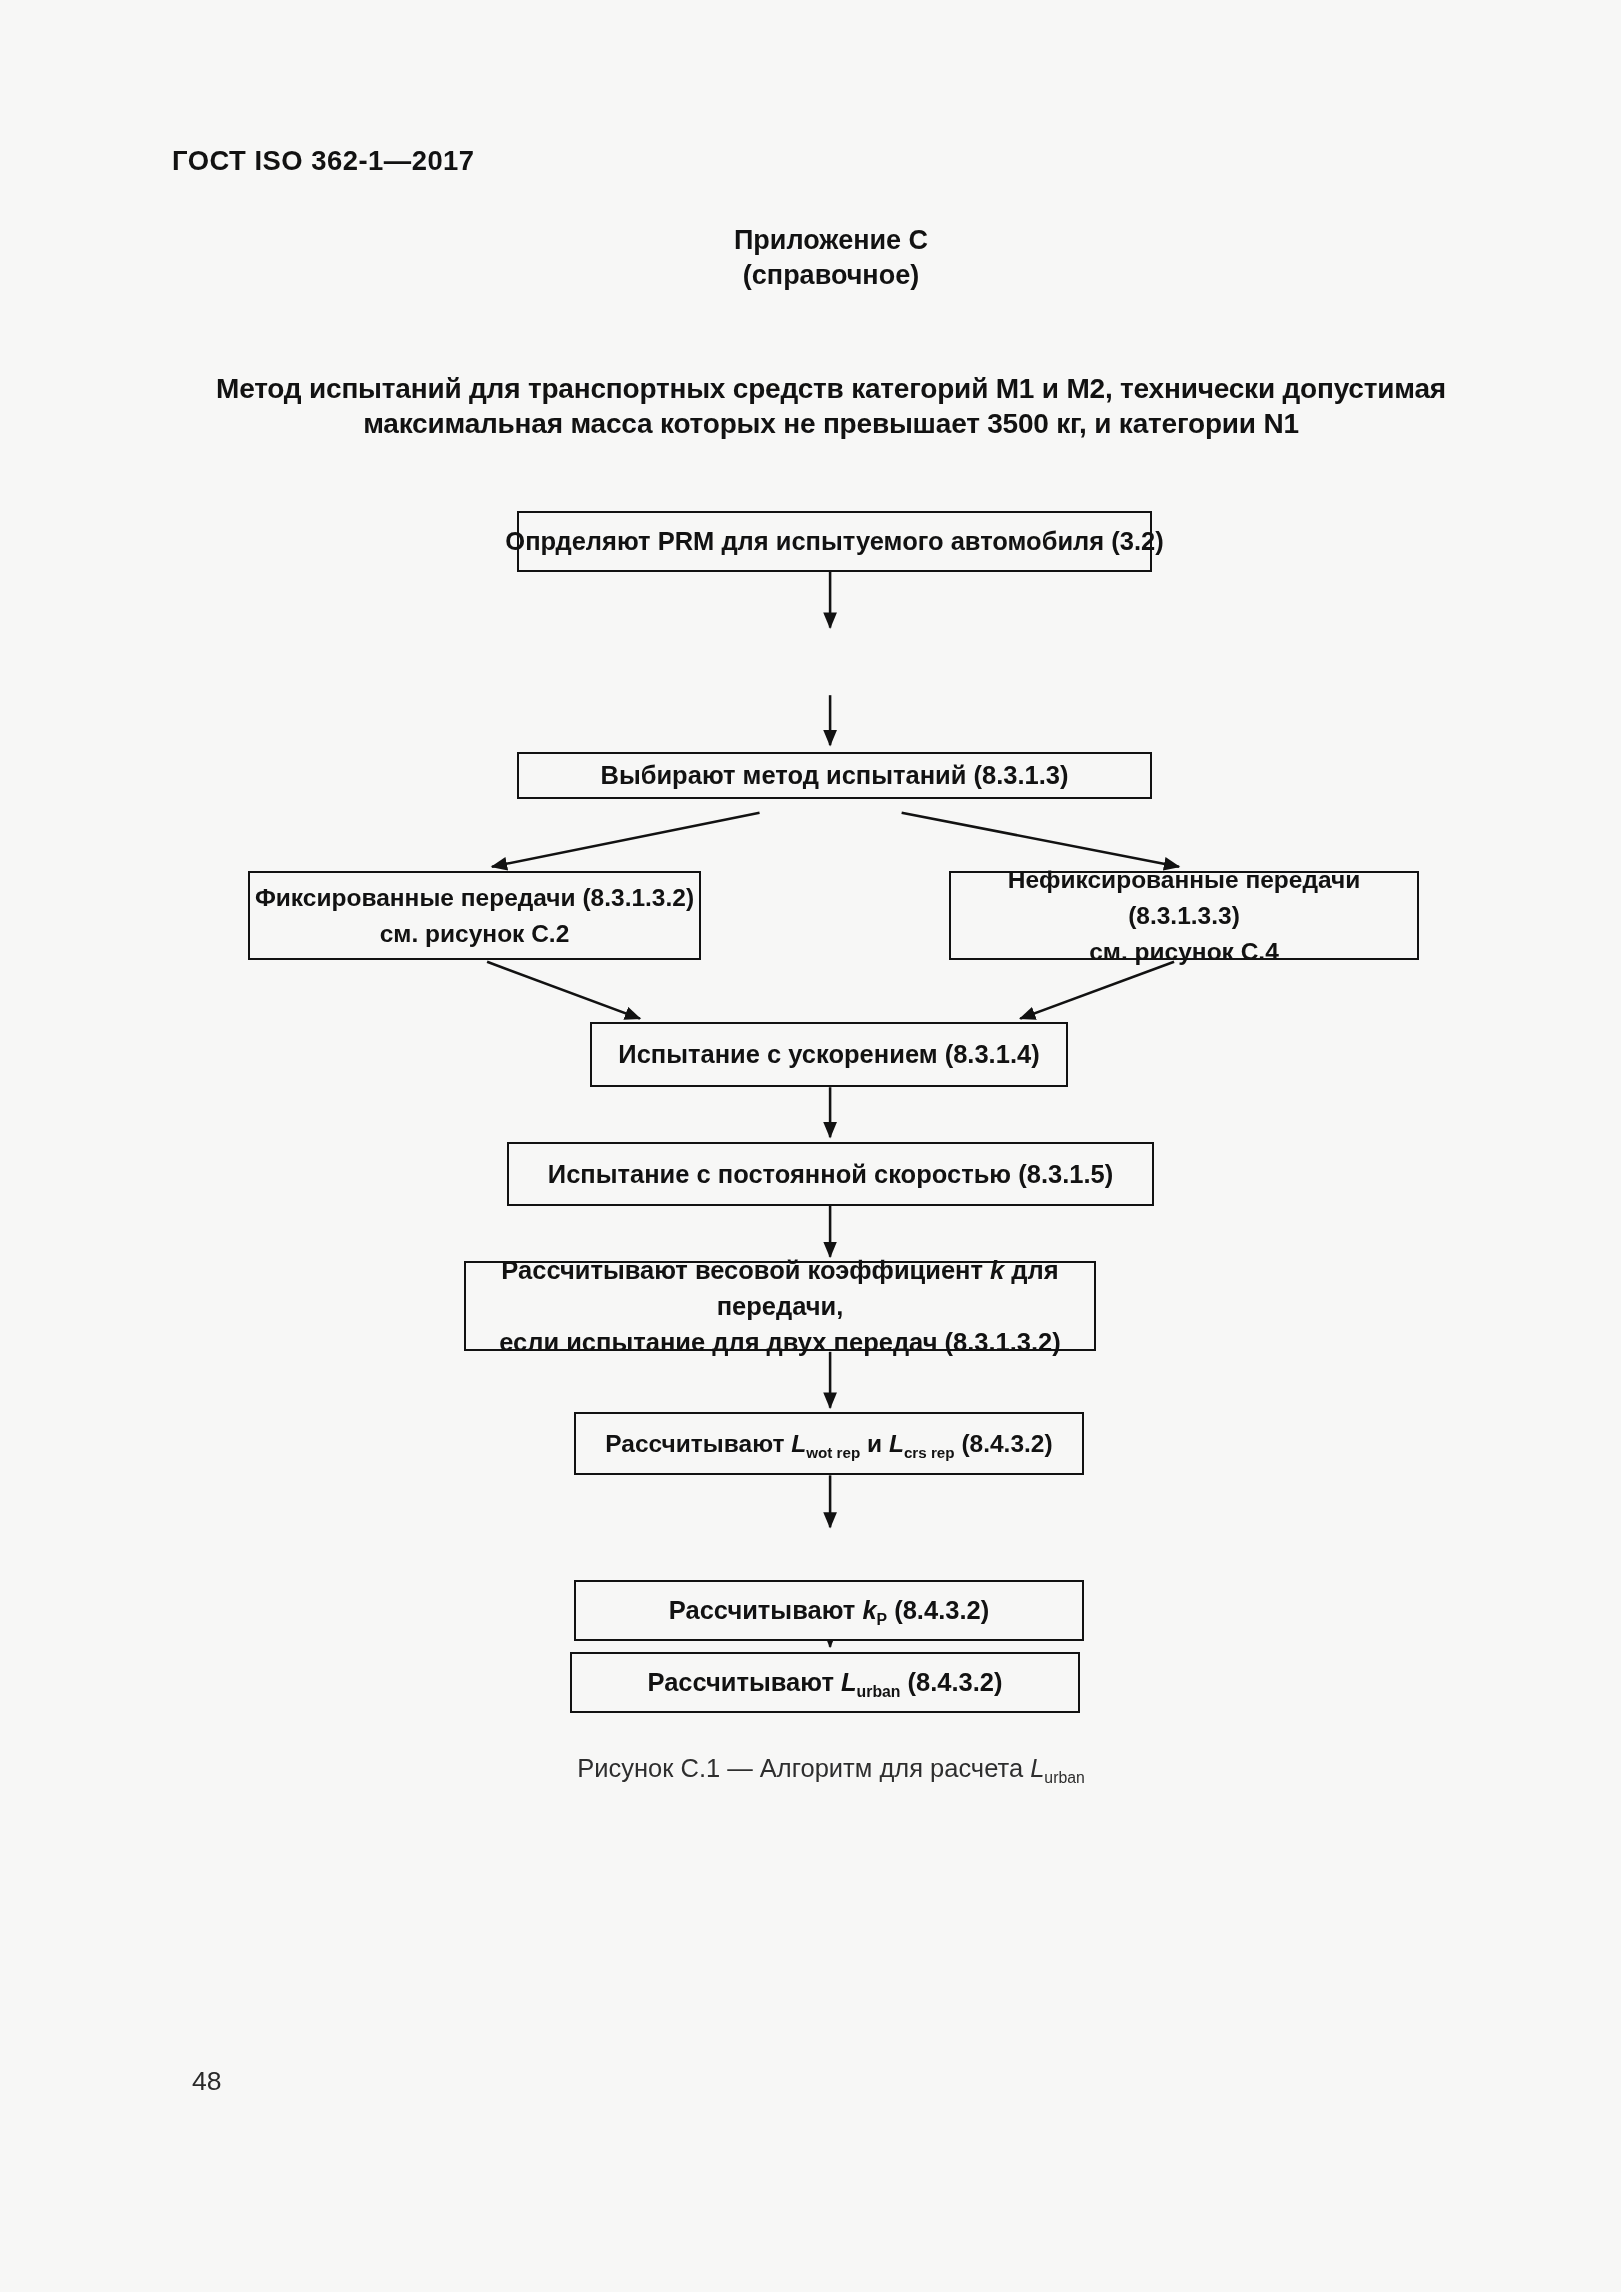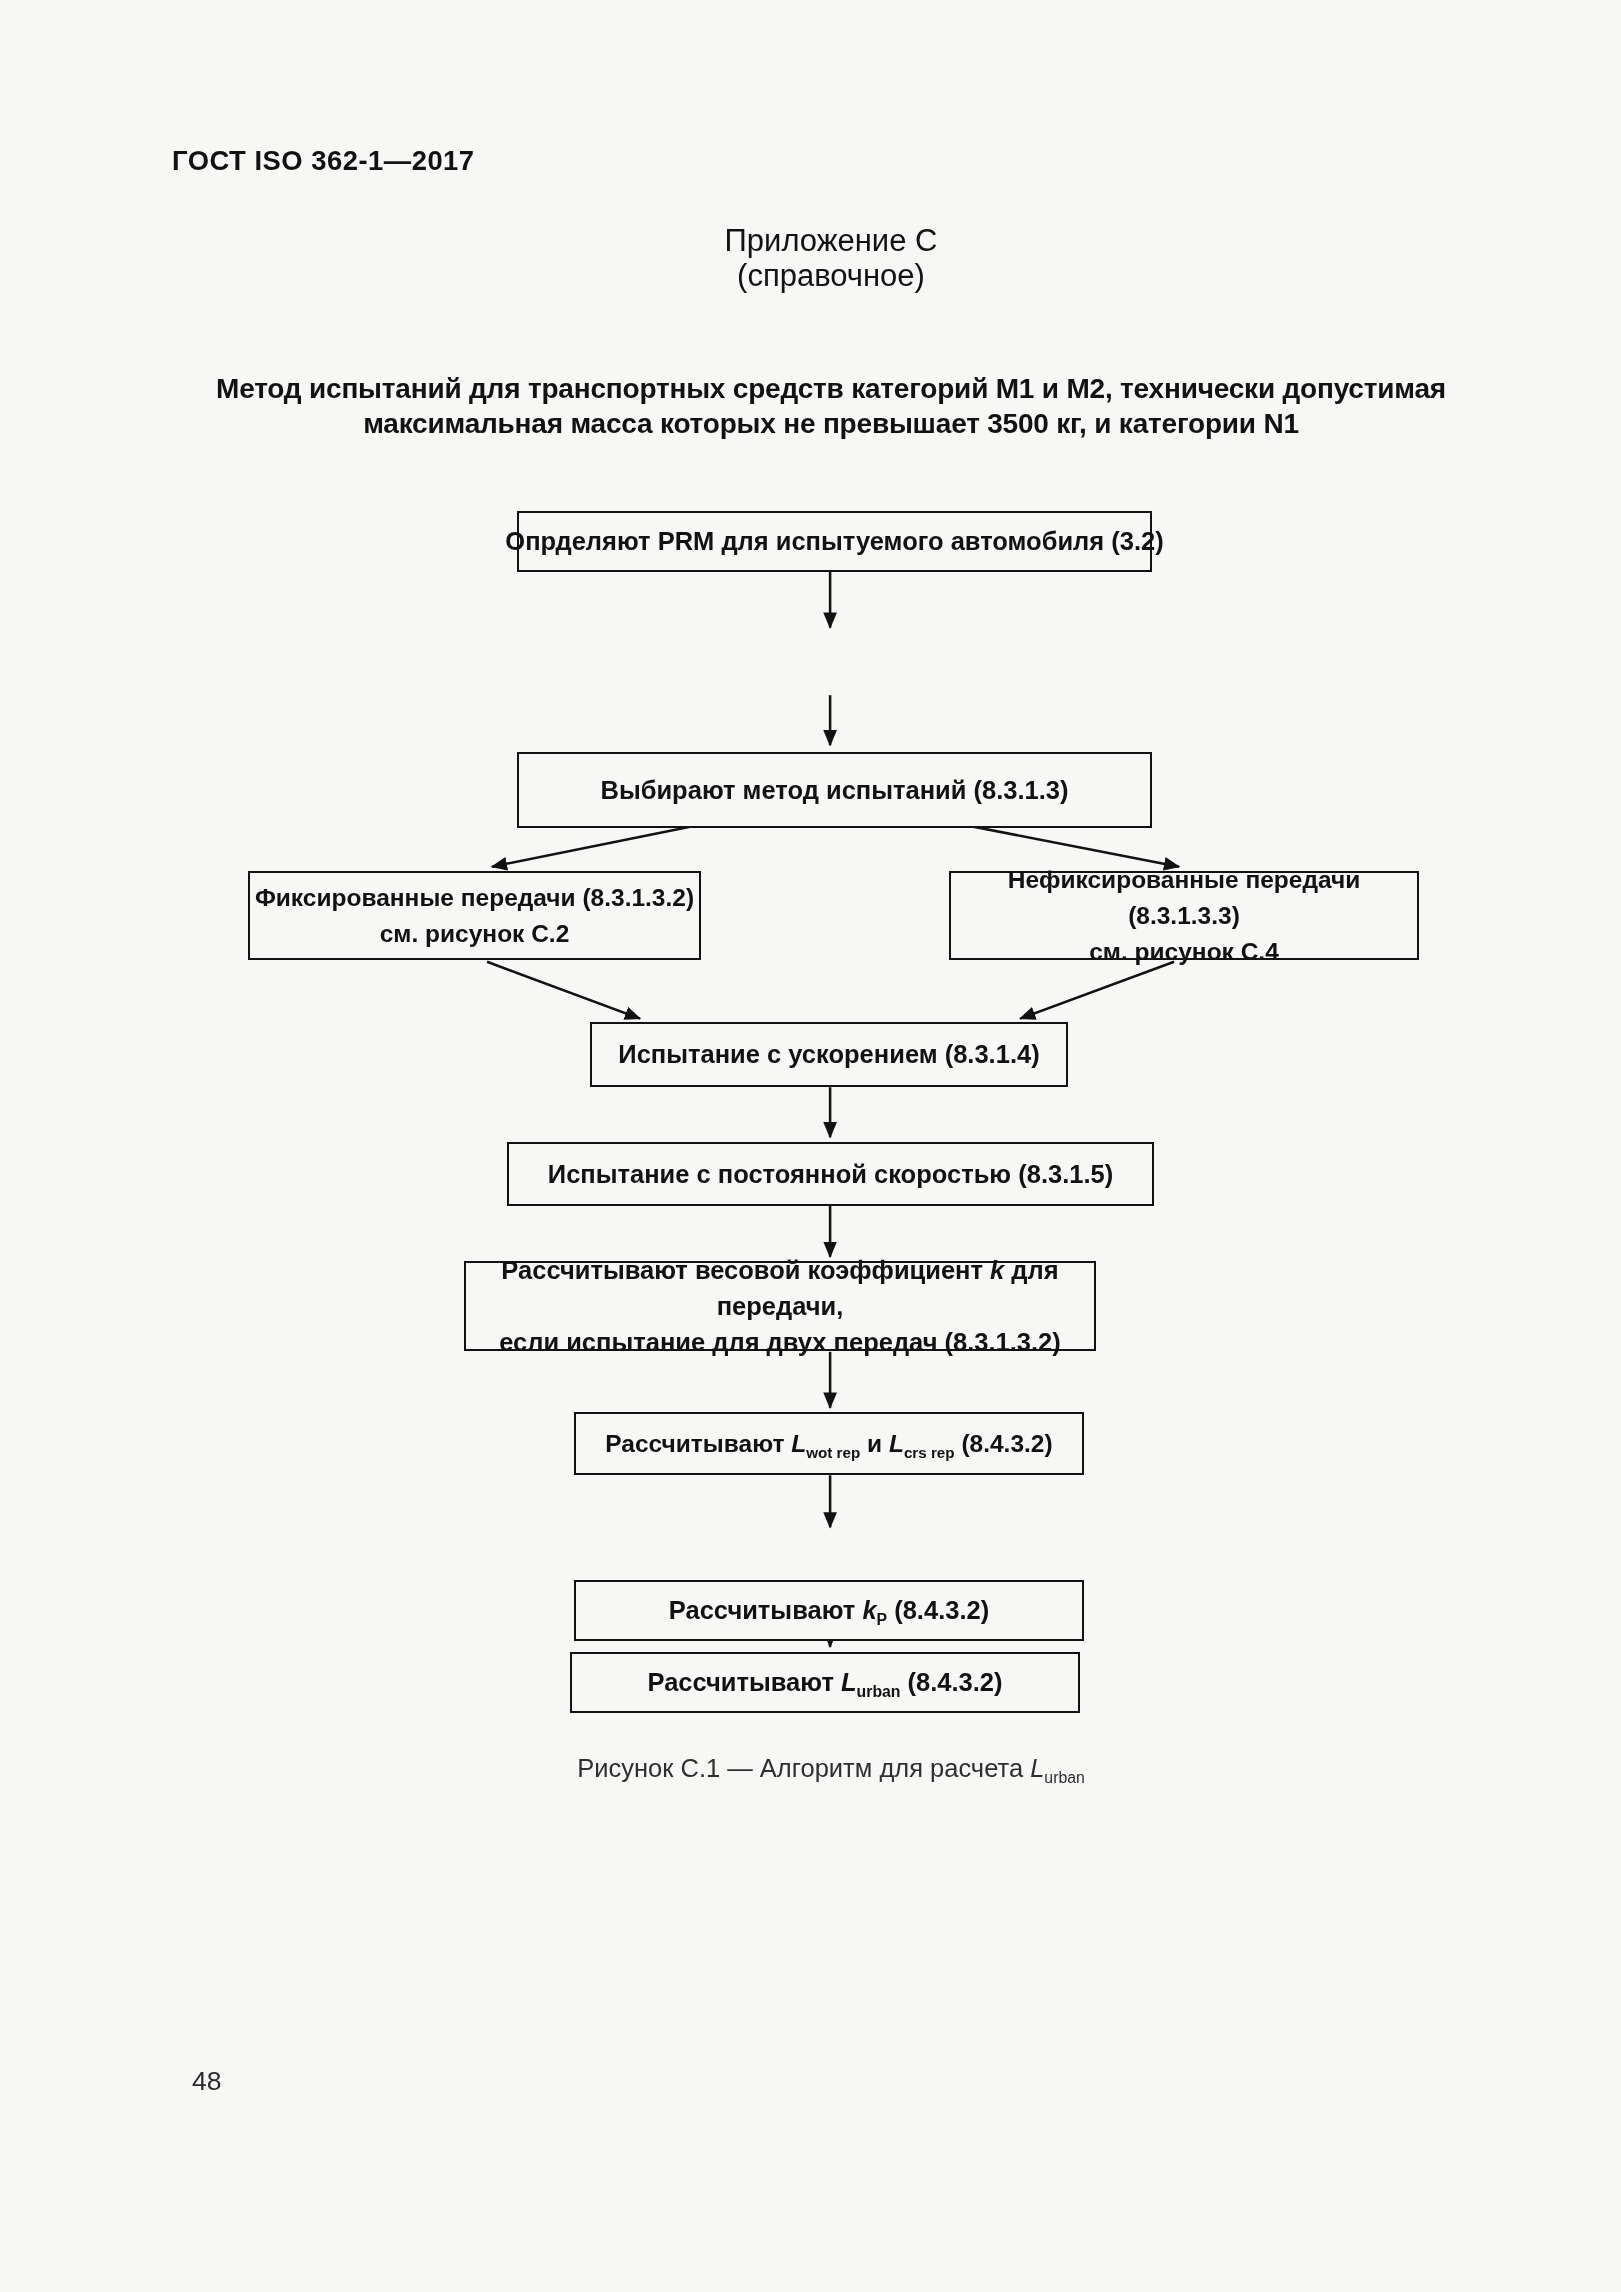--- a/index.html
+++ b/index.html
@@ -9,21 +9,21 @@
     background:#f7f7f6;
     font-family:"Liberation Sans","DejaVu Sans",sans-serif;
     color:#121212;
     overflow:hidden;
   }
   .doc-header{
     position:absolute;left:172px;top:145px;
     font-size:27.4px;font-weight:bold;letter-spacing:0.5px;
   }
   .centered{position:absolute;left:41px;width:1580px;text-align:center;}
-  .appendix{top:223px;font-size:31px;font-weight:normal;line-height:35px;}
+  .appendix{top:223px;font-size:27px;font-weight:bold;line-height:35px;}
   .section-title{top:371px;font-size:28px;font-weight:bold;line-height:35px;letter-spacing:-0.2px;}
   .connectors{position:absolute;left:0;top:0;width:1621px;height:2293px;pointer-events:none;}
   .fbox{
     position:absolute;
     border:2.9px solid #121212;
     background:#f7f7f6;
     display:flex;align-items:center;justify-content:center;
     text-align:center;
     font-size:25.5px;font-weight:bold;line-height:33px;
     white-space:nowrap;
@@ -77,21 +77,21 @@
     <line x1="847" y1="1379" x2="847" y2="1436" stroke="#121212" stroke-width="2.6" marker-end="url(#ah)"></line>
     <line x1="847" y1="1505" x2="847" y2="1558" stroke="#121212" stroke-width="2.6" marker-end="url(#ah)"></line>
     <line x1="847" y1="1627" x2="847" y2="1680" stroke="#121212" stroke-width="2.6" marker-end="url(#ah)"></line>
   </svg>
 
   <div class="fbox" style="left:517px;top:511px;width:635px;height:61px">
     <span>Опрделяют PRM для испытуемого автомобиля (3.2)</span>
   </div>
 
 
-  <div class="fbox" style="left:517px;top:752px;width:635px;height:76px">
+  <div class="fbox" style="left:517px;top:752px;width:635px;height:47px">
     <span>Выбирают метод испытаний (8.3.1.3)</span>
   </div>
 
   <div class="fbox f25 wrap2" style="left:248px;top:871px;width:453px;height:89px;line-height:36px">
     <span>
         <span style="display:block">Фиксированные передачи (8.3.1.3.2)</span>
         <span style="display:block">см. рисунок С.2</span>
       </span>
   </div>
 

